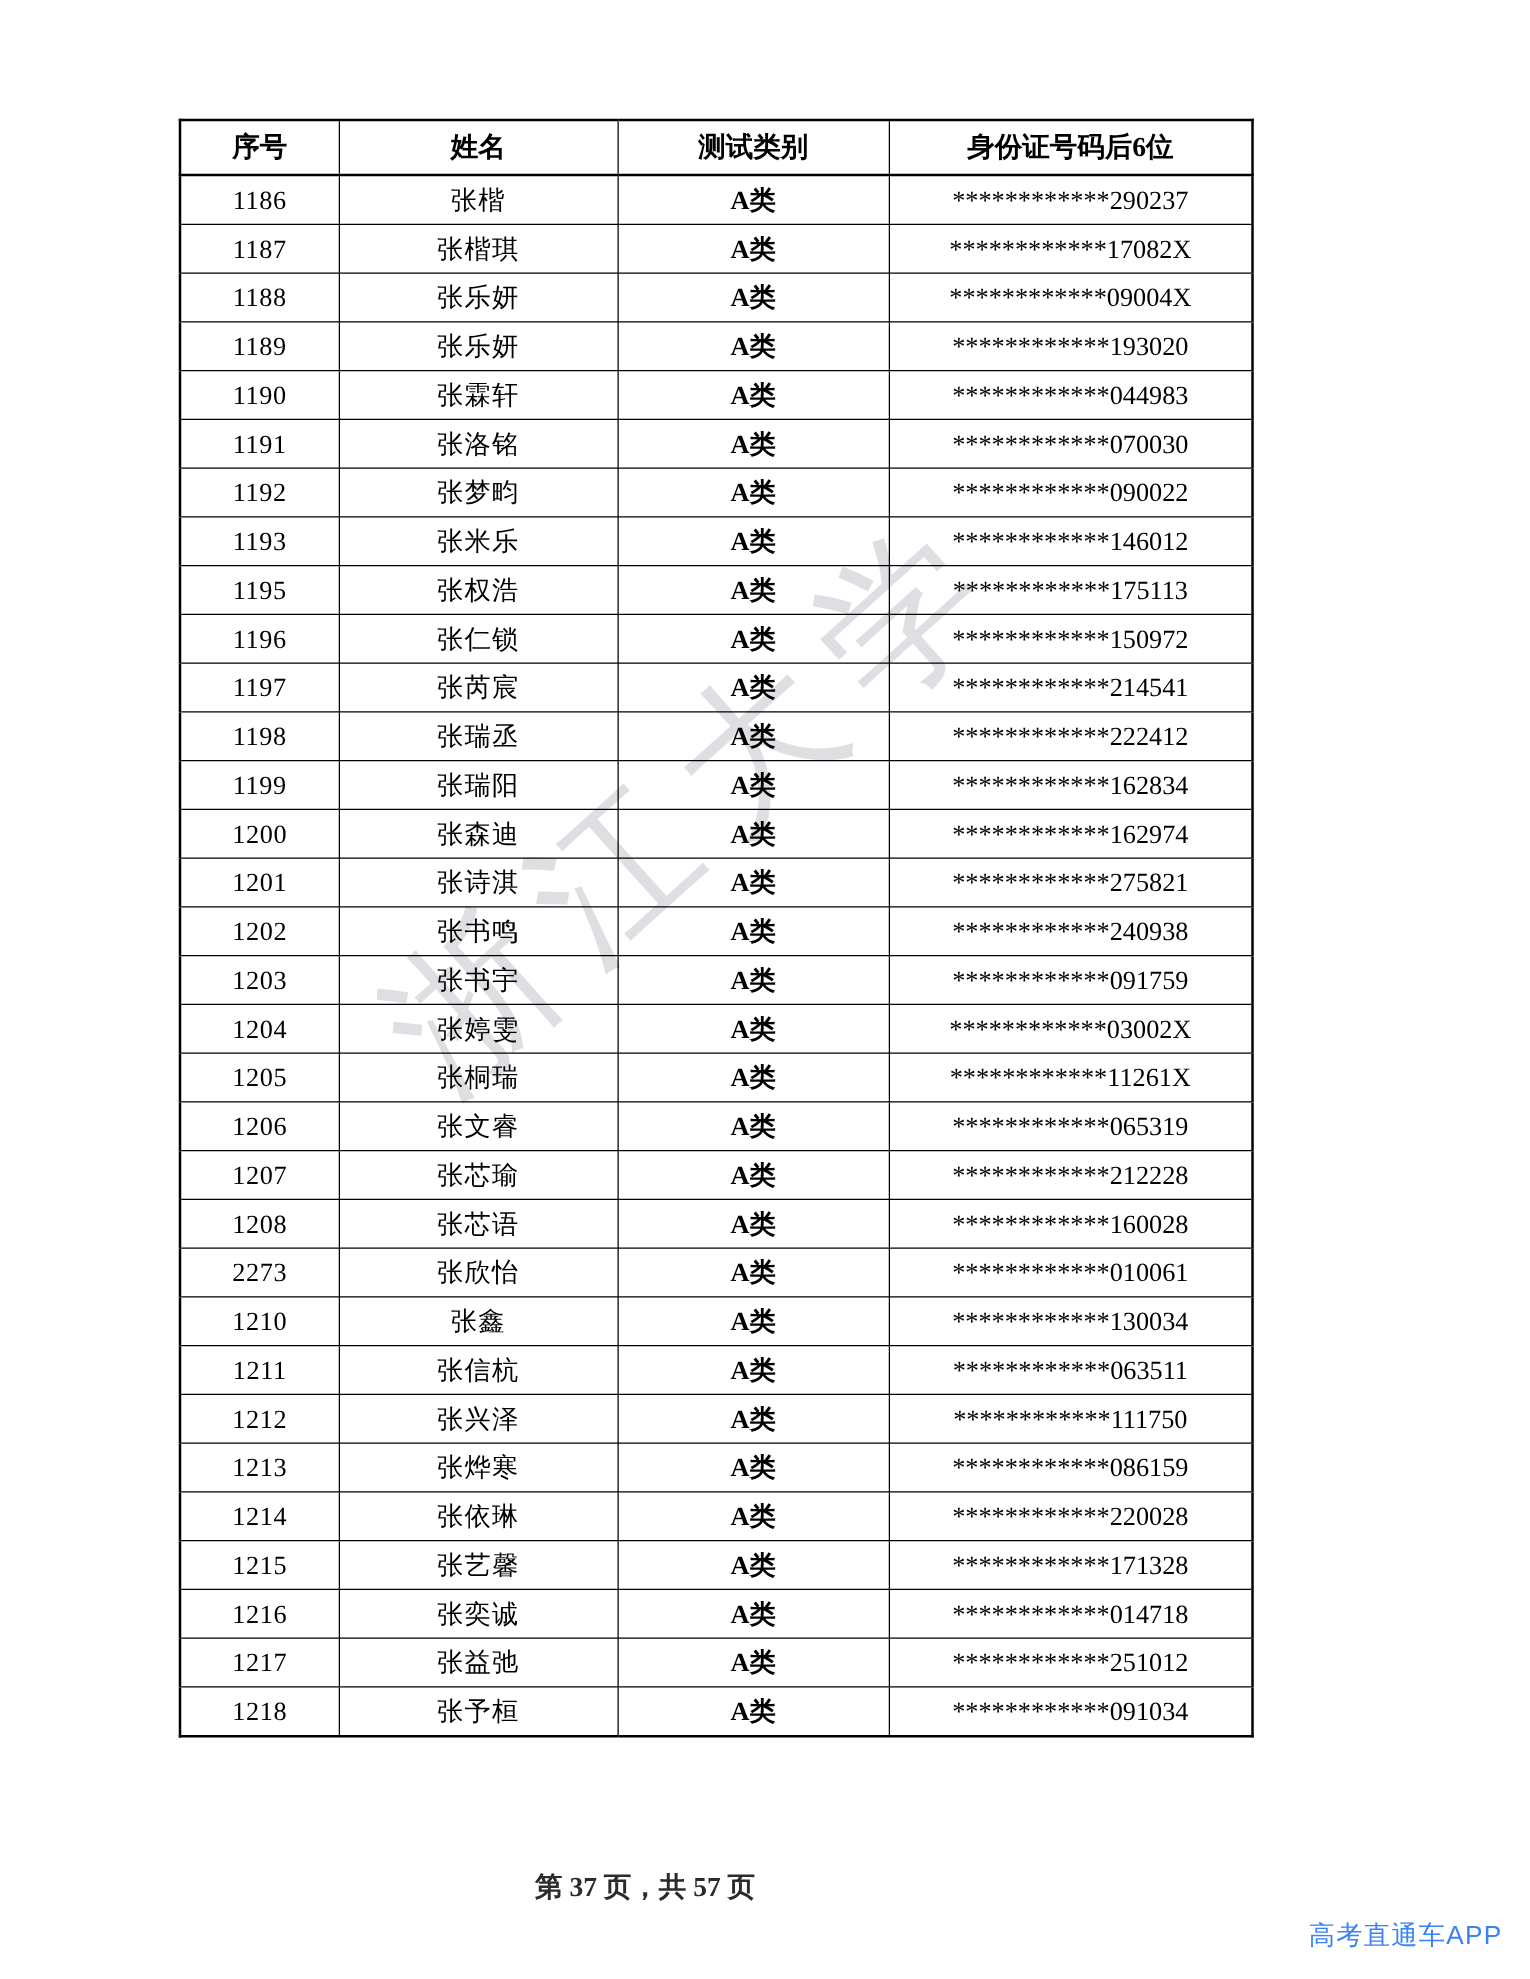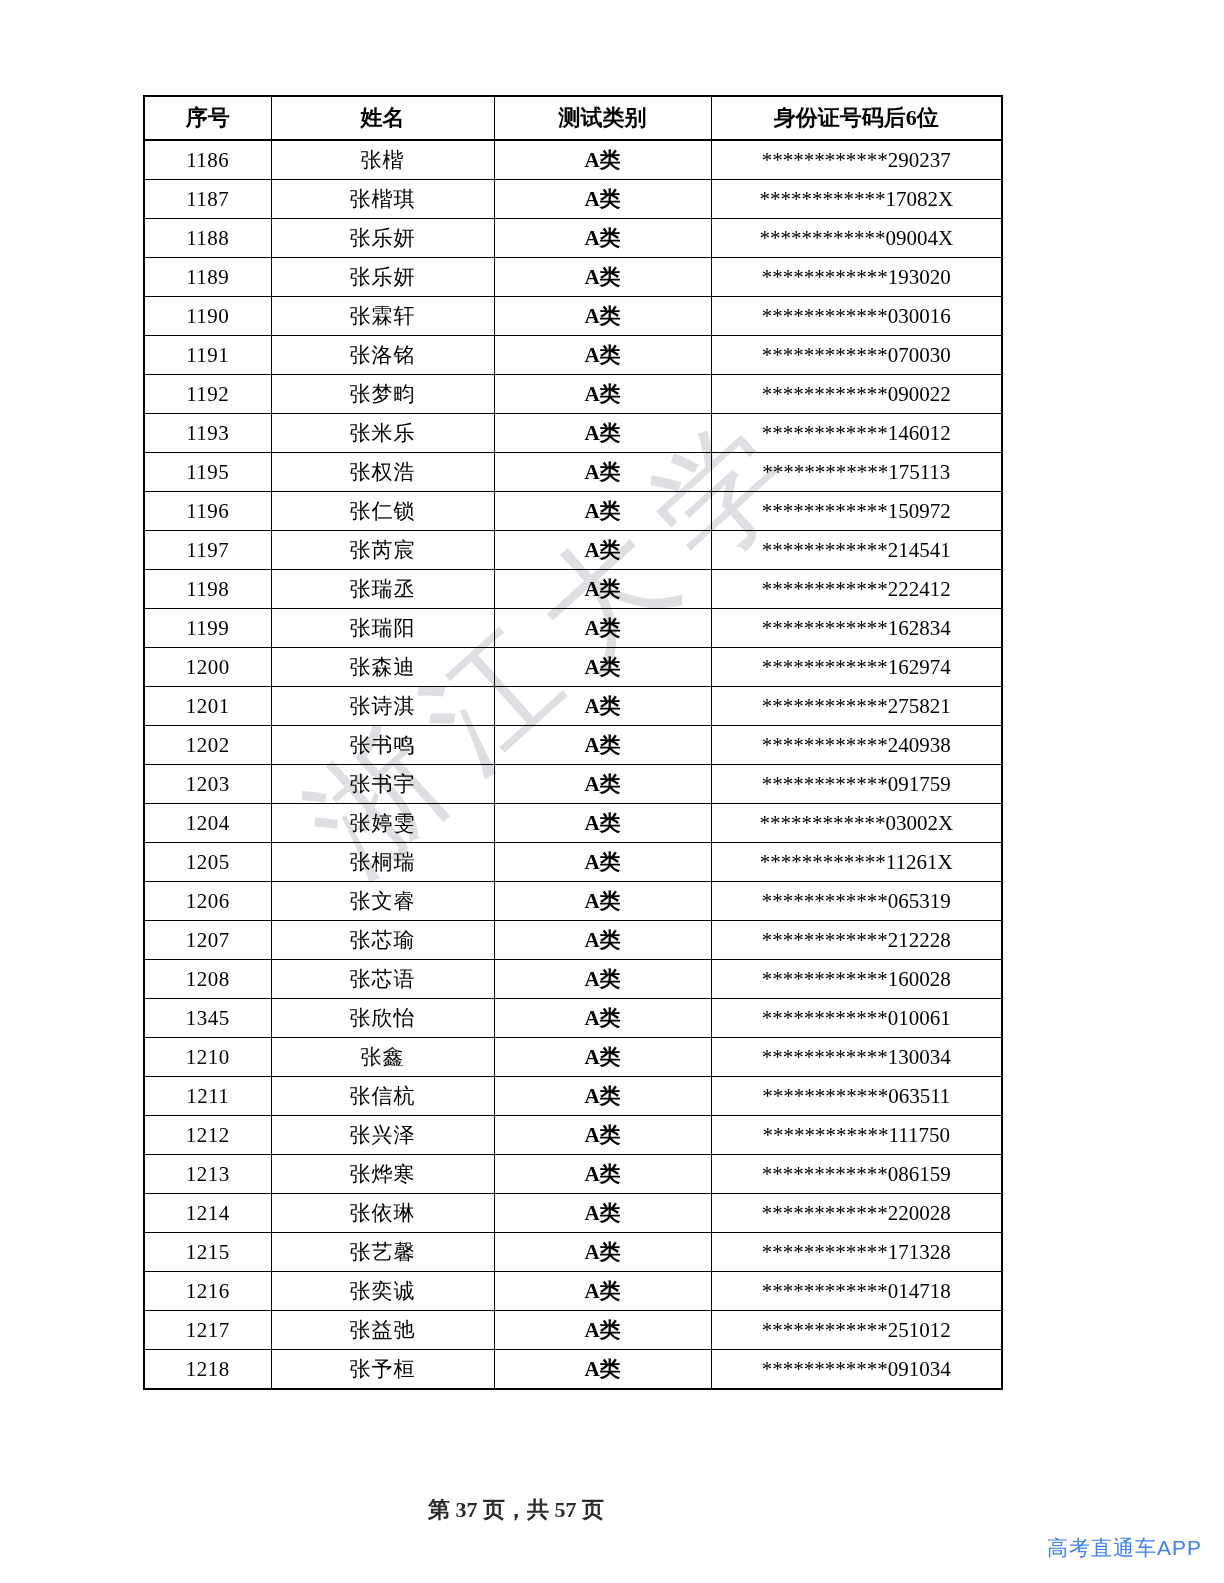--- a/index.html
+++ b/index.html
@@ -173,21 +173,21 @@
           <tr>
             <td class="cell-seq">1189</td>
             <td class="cell-name">张乐妍</td>
             <td class="cell-type">A类</td>
             <td class="cell-id">************193020</td>
           </tr>
           <tr>
             <td class="cell-seq">1190</td>
             <td class="cell-name">张霖轩</td>
             <td class="cell-type">A类</td>
-            <td class="cell-id">************030016</td>
+            <td class="cell-id">************044983</td>
           </tr>
           <tr>
             <td class="cell-seq">1191</td>
             <td class="cell-name">张洛铭</td>
             <td class="cell-type">A类</td>
             <td class="cell-id">************070030</td>
           </tr>
           <tr>
             <td class="cell-seq">1192</td>
             <td class="cell-name">张梦畇</td>
@@ -278,21 +278,21 @@
             <td class="cell-type">A类</td>
             <td class="cell-id">************212228</td>
           </tr>
           <tr>
             <td class="cell-seq">1208</td>
             <td class="cell-name">张芯语</td>
             <td class="cell-type">A类</td>
             <td class="cell-id">************160028</td>
           </tr>
           <tr>
-            <td class="cell-seq">1345</td>
+            <td class="cell-seq">2273</td>
             <td class="cell-name">张欣怡</td>
             <td class="cell-type">A类</td>
             <td class="cell-id">************010061</td>
           </tr>
           <tr>
             <td class="cell-seq">1210</td>
             <td class="cell-name">张鑫</td>
             <td class="cell-type">A类</td>
             <td class="cell-id">************130034</td>
           </tr>

